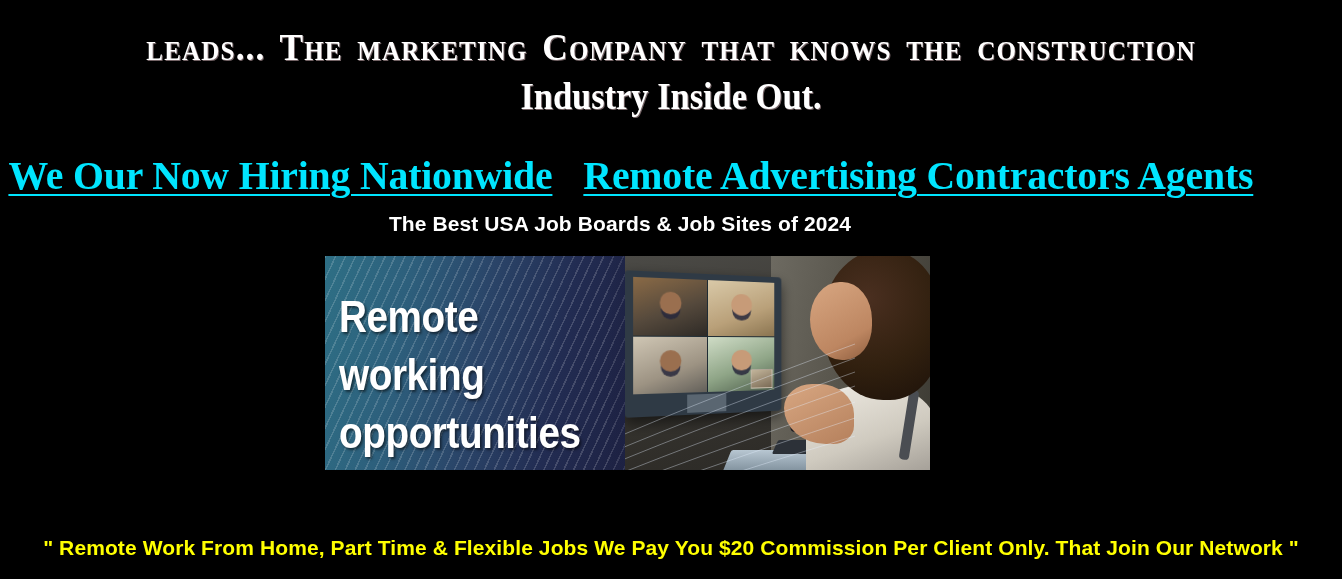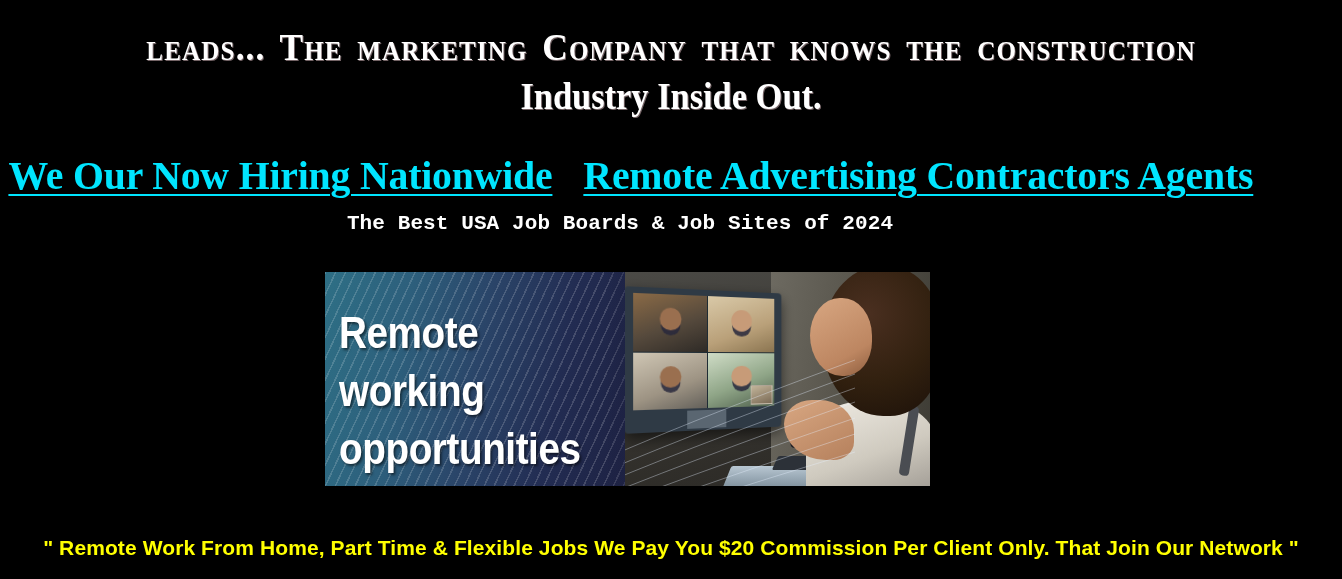--- a/index.html
+++ b/index.html
@@ -79,37 +79,36 @@
   }
 
   
   .subtitle {
     position: absolute;
     top: 210px;
     left: 0;
     width: 1240px;
     text-align: center;
     color: #ffffff;
-    font-family: Liberation Mono, monospace;
+    font-family: Liberation Sans, sans-serif;
     font-weight: bold;
     font-size: 21px;
     line-height: 28px;
     letter-spacing: 0.1px;
   }
 
   
   .banner {
     position: absolute;
     left: 325px;
     top: 256px;
     width: 605px;
     height: 214px;
     overflow: hidden;
     background: #11182b;
-    margin-top: 16px;
   }
   .banner-left {
     position: absolute;
     left: 0;
     top: 0;
     width: 305px;
     height: 214px;
     background:
       repeating-linear-gradient(
         115deg,

